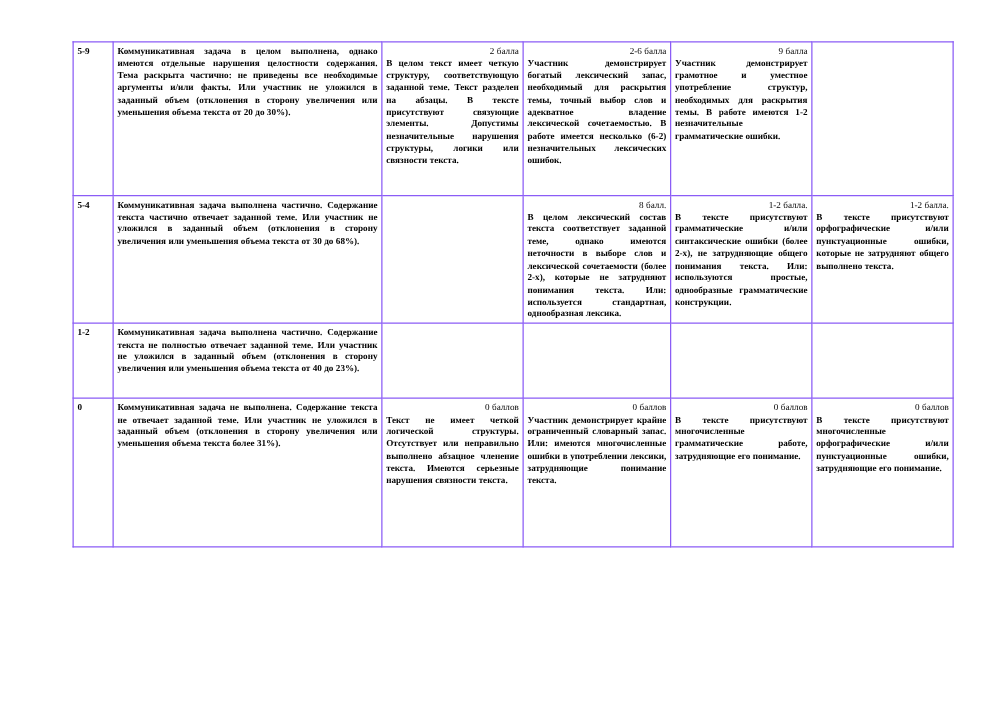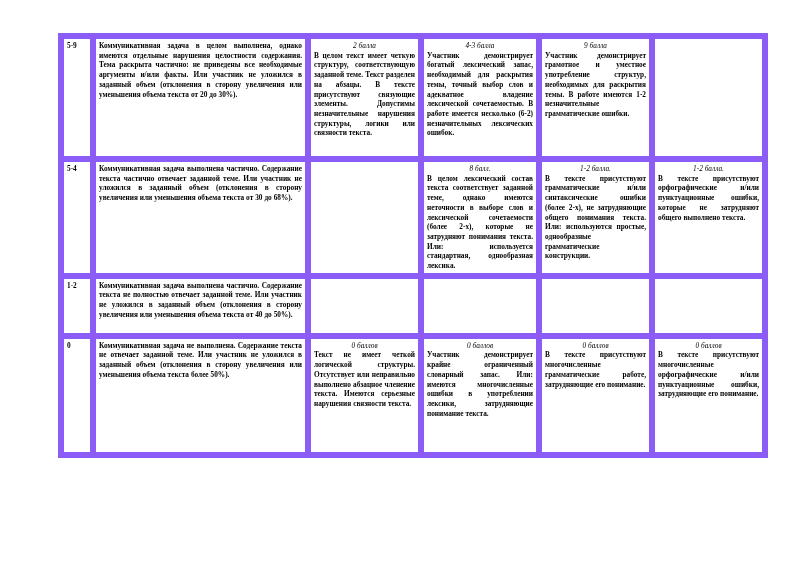--- a/index.html
+++ b/index.html
@@ -22,41 +22,40 @@
   }
   table.rubric {
     position: absolute;
     left: 58px;
     top: 33px;
     width: 704px;
     border-collapse: collapse;
     table-layout: fixed;
   }
   table.rubric td {
-    border: 6px solid #8b5cf6;
+    border: 1px solid #8b5cf6;
     vertical-align: top;
     padding: 2px 3px 2px 3px;
     font-size: 7.3px;
     line-height: 1.33;
     text-align: justify;
     text-justify: inter-word;
     hyphens: none;
     word-spacing: 0.1px;
   }
   td.score {
     text-align: center;
     vertical-align: middle;
     font-weight: bold;
     font-size: 8.2px;
     padding: 2px 1px;
   }
   .cell-head {
-    text-align: center;
+    text-align: right;
     margin: 0 0 0 0;
-    font-style: italic;
   }
   .cell-body {
     margin: 0;
     text-align: justify;
     font-weight: bold;
   }
   .col-score   { width: 32px; }
   .col-content { width: 215px; }
   .col-struct  { width: 113px; }
   .col-lex     { width: 118px; }
@@ -87,21 +86,21 @@
         <td class="score">5-9</td>
         <td>
 
           <p class="cell-body">Коммуникативная задача в целом выполнена, однако имеются отдельные нарушения целостности содержания. Тема раскрыта частично: не приведены все необходимые аргументы и/или факты. Или участник не уложился в заданный объем (отклонения в сторону увеличения или уменьшения объема текста от 20 до 30%).</p>
         </td>
         <td>
           <p class="cell-head">2 балла</p>
           <p class="cell-body">В целом текст имеет четкую структуру, соответствующую заданной теме. Текст разделен на абзацы. В тексте присутствуют связующие элементы. Допустимы незначительные нарушения структуры, логики или связности текста.</p>
         </td>
         <td>
-          <p class="cell-head">4-3 балла</p>
+          <p class="cell-head">2-6 балла</p>
           <p class="cell-body">Участник демонстрирует богатый лексический запас, необходимый для раскрытия темы, точный выбор слов и адекватное владение лексической сочетаемостью. В работе имеется несколько (6-2) незначительных лексических ошибок.</p>
         </td>
         <td>
           <p class="cell-head">9 балла</p>
           <p class="cell-body">Участник демонстрирует грамотное и уместное употребление структур, необходимых для раскрытия темы. В работе имеются 1-2 незначительные грамматические ошибки.</p>
         </td>
         <td>
           
           
         </td>
@@ -128,21 +127,21 @@
         <td>
           <p class="cell-head">1-2 балла.</p>
           <p class="cell-body">В тексте присутствуют орфографические и/или пунктуационные ошибки, которые не затрудняют общего выполнено текста.</p>
         </td>
       </tr>
 
       <tr class="r3">
         <td class="score">1-2</td>
         <td>
 
-          <p class="cell-body">Коммуникативная задача выполнена частично. Содержание текста не полностью отвечает заданной теме. Или участник не уложился в заданный объем (отклонения в сторону увеличения или уменьшения объема текста от 40 до 50%).</p>
+          <p class="cell-body">Коммуникативная задача выполнена частично. Содержание текста не полностью отвечает заданной теме. Или участник не уложился в заданный объем (отклонения в сторону увеличения или уменьшения объема текста от 40 до 23%).</p>
         </td>
         <td>
           
           
         </td>
         <td>
           
           
         </td>
         <td>
@@ -152,21 +151,21 @@
         <td>
           
           
         </td>
       </tr>
 
       <tr class="r4">
         <td class="score">0</td>
         <td>
 
-          <p class="cell-body">Коммуникативная задача не выполнена. Содержание текста не отвечает заданной теме. Или участник не уложился в заданный объем (отклонения в сторону увеличения или уменьшения объема текста более 50%).</p>
+          <p class="cell-body">Коммуникативная задача не выполнена. Содержание текста не отвечает заданной теме. Или участник не уложился в заданный объем (отклонения в сторону увеличения или уменьшения объема текста более 31%).</p>
         </td>
         <td>
           <p class="cell-head">0 баллов</p>
           <p class="cell-body">Текст не имеет четкой логической структуры. Отсутствует или неправильно выполнено абзацное членение текста. Имеются серьезные нарушения связности текста.</p>
         </td>
         <td>
           <p class="cell-head">0 баллов</p>
           <p class="cell-body">Участник демонстрирует крайне ограниченный словарный запас. Или: имеются многочисленные ошибки в употреблении лексики, затрудняющие понимание текста.</p>
         </td>
         <td>

